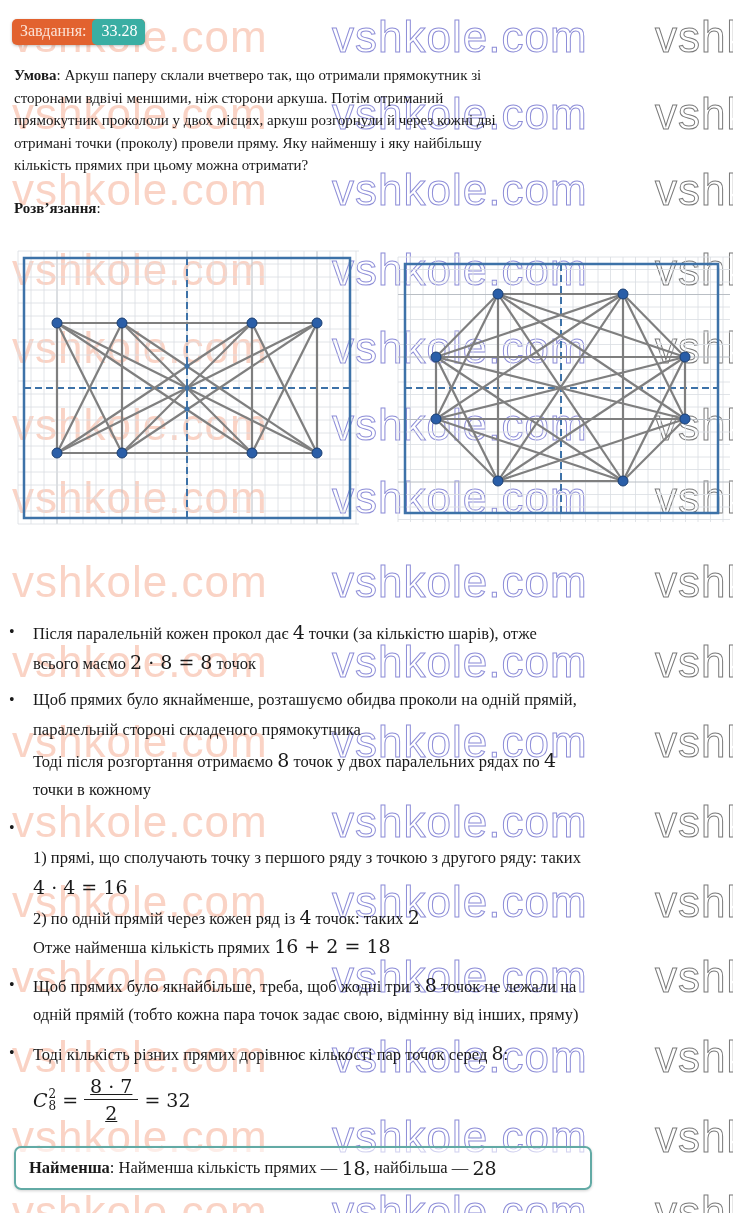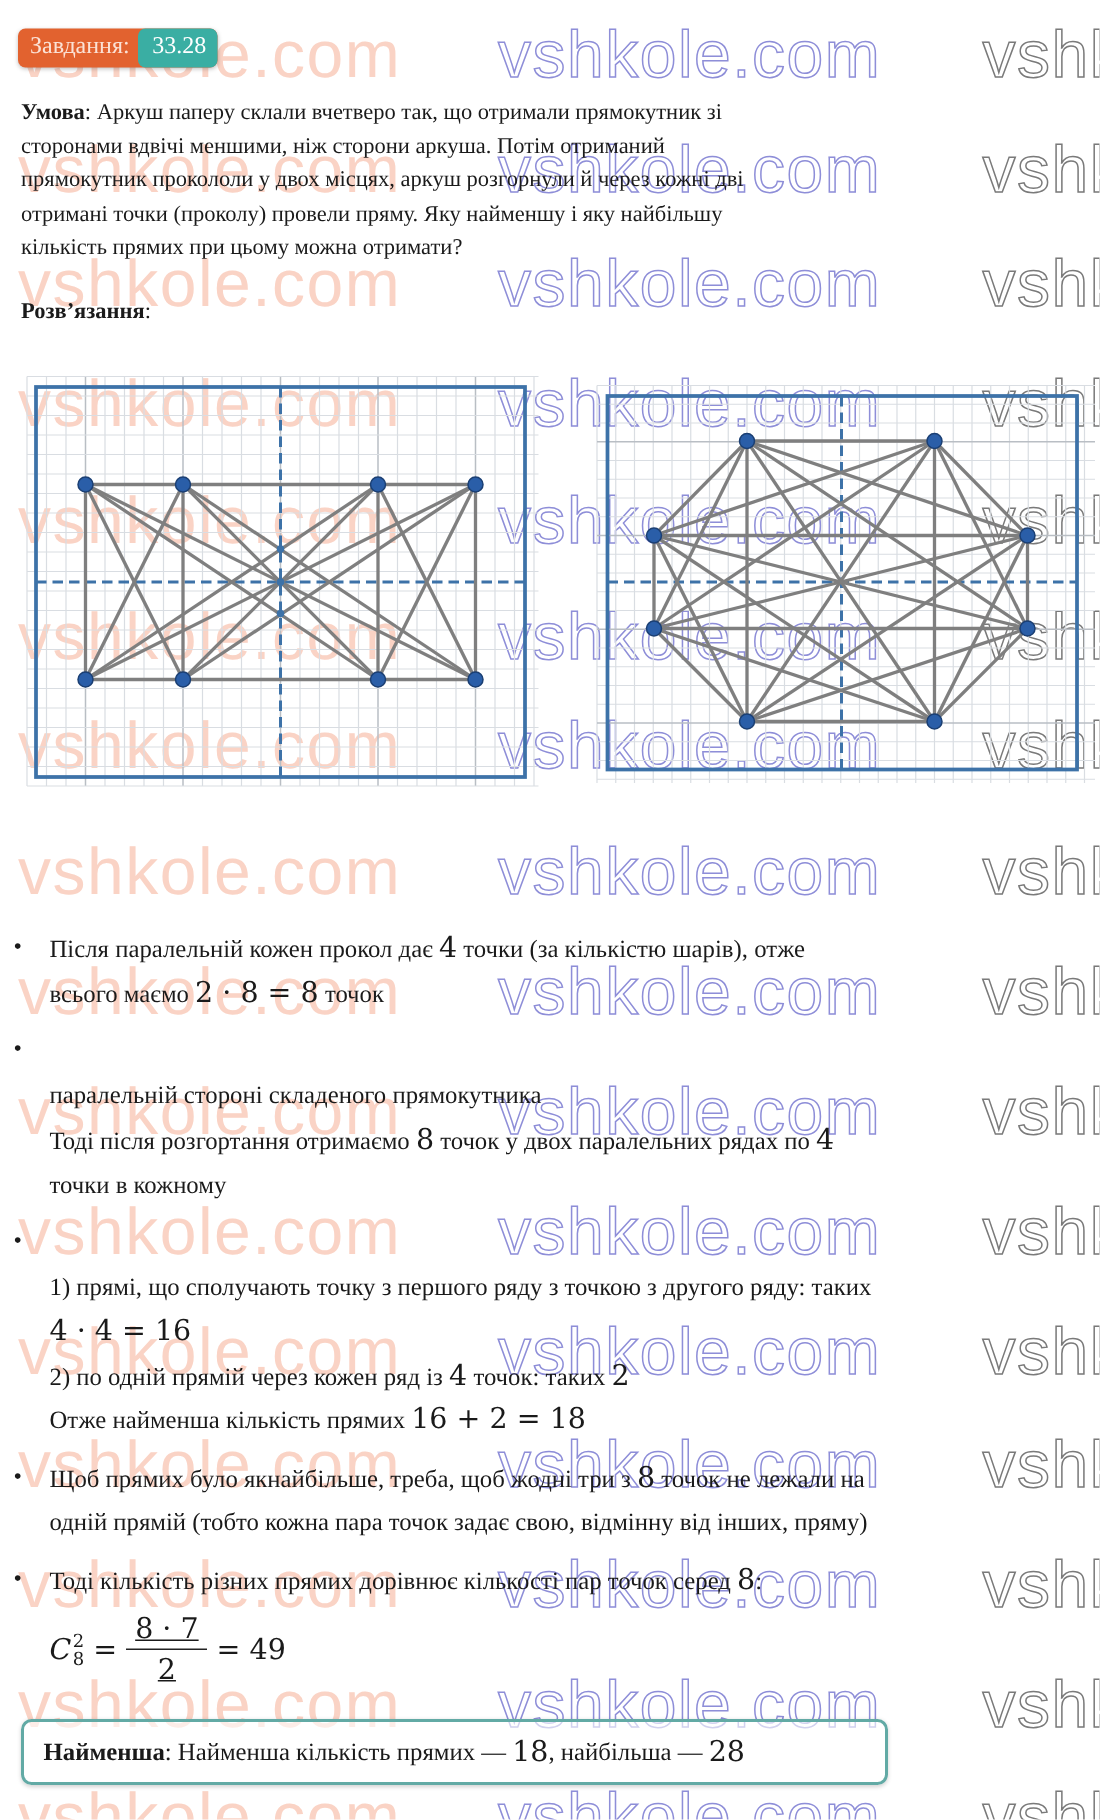--- a/index.html
+++ b/index.html
@@ -301,21 +301,21 @@
         <circle cx="623" cy="481" r="5" fill="#2a5ea8" stroke="#1b3f73" stroke-width="1"></circle>
         <circle cx="498" cy="481" r="5" fill="#2a5ea8" stroke="#1b3f73" stroke-width="1"></circle>
         <circle cx="436" cy="419" r="5" fill="#2a5ea8" stroke="#1b3f73" stroke-width="1"></circle>
         <circle cx="436" cy="357" r="5" fill="#2a5ea8" stroke="#1b3f73" stroke-width="1"></circle>
       </svg>
   </div>
 
   <div id="bullets">
       <div class="bl" style="top: 617px;"><span class="dot">•</span><span style="white-space: pre;">Після паралельній кожен прокол дає </span><span class="math">4</span><span style="white-space: pre;"> точки (за кількістю шарів), отже</span></div>
       <div class="bl" style="top: 647px;"><span style="white-space: pre;">всього маємо </span><span class="math">2 · 8 = 8</span><span style="white-space: pre;"> точок</span></div>
-      <div class="bl" style="top: 685px;"><span class="dot">•</span></div>
+      <div class="bl" style="top: 685px;"><span class="dot">•</span><span style="white-space: pre;">Щоб прямих було якнайменше, розташуємо обидва проколи на одній прямій,</span></div>
       <div class="bl" style="top: 715px;"><span style="white-space: pre;">паралельній стороні складеного прямокутника</span></div>
       <div class="bl" style="top: 745px;"><span style="white-space: pre;">Тоді після розгортання отримаємо </span><span class="math">8</span><span style="white-space: pre;"> точок у двох паралельних рядах по </span><span class="math">4</span></div>
       <div class="bl" style="top: 775px;"><span style="white-space: pre;">точки в кожному</span></div>
       <div class="bl" style="top: 813px;"><span class="dot">•</span></div>
       <div class="bl" style="top: 843px;"><span style="white-space: pre;">1) прямі, що сполучають точку з першого ряду з точкою з другого ряду: таких</span></div>
       <div class="bl" style="top: 872px;"><span class="math">4 · 4 = 16</span></div>
       <div class="bl" style="top: 902px;"><span style="white-space: pre;">2) по одній прямій через кожен ряд із </span><span class="math">4</span><span style="white-space: pre;"> точок: таких </span><span class="math">2</span></div>
       <div class="bl" style="top: 931px;"><span style="white-space: pre;">Отже найменша кількість прямих </span><span class="math">16 + 2 = 18</span></div>
       <div class="bl" style="top: 970px;"><span class="dot">•</span><span style="white-space: pre;">Щоб прямих було якнайбільше, треба, щоб жодні три з </span><span class="math">8</span><span style="white-space: pre;"> точок не лежали на</span></div>
       <div class="bl" style="top: 1000px;"><span style="white-space: pre;">одній прямій (тобто кожна пара точок задає свою, відмінну від інших, пряму)</span></div>
@@ -326,21 +326,21 @@
     <span class="csym">C</span>
     <span class="supsub">
       <span>2</span>
       <span>8</span>
     </span>
     <span>=</span>
     <span class="frac">
       <span class="n">8 · 7</span>
       <span class="d">2</span>
     </span>
-    <span>= 49</span>
+    <span>= 32</span>
   </div>
 
   <div class="answer">
     <b>Найменша</b>
     <span style="white-space:pre">: Найменша кількість прямих — </span>
     <span class="math">18</span>
     <span style="white-space:pre">, найбільша — </span>
     <span class="math">28</span>
   </div>
 </div>

